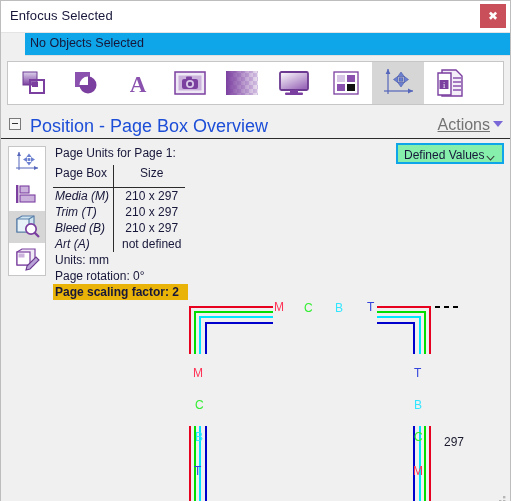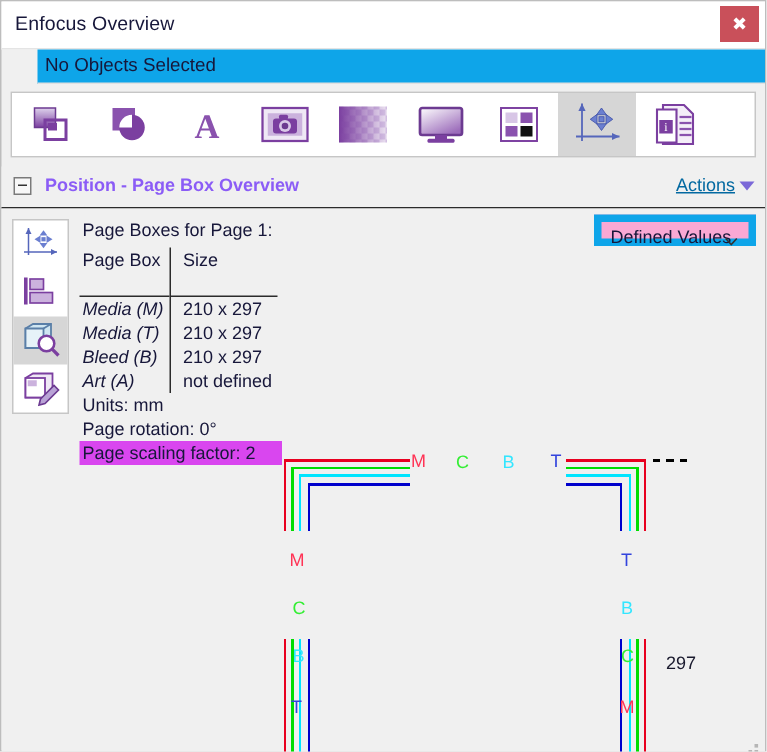--- a/index.html
+++ b/index.html
@@ -55,24 +55,24 @@
   .collapse-box{
     position:absolute;left:8px;top:7px;width:12px;height:12px;
     border:1px solid #7a7a7a;background:#f7f7f7;cursor:pointer;
     box-sizing:border-box;
   }
   .collapse-box:after{
     content:"";position:absolute;left:2px;top:4px;width:6px;height:1px;
     background:#333;
   }
   .sectionhdr .sec-title{
-    position:absolute;left:29px;top:5px;font-size:12px;color:#8b5cf6;font-weight:bold;
+    position:absolute;left:29px;top:5px;font-size:18px;color:#1d4ed8;
   }
   .actions{
-    position:absolute;right:20px;top:5px;font-size:12px;color:#0369a1;
+    position:absolute;right:20px;top:5px;font-size:16px;color:#737373;
     text-decoration:underline;cursor:pointer;
   }
   .actions-caret{
     position:absolute;right:7px;top:10px;width:0;height:0;
     border-left:5px solid transparent;border-right:5px solid transparent;
     border-top:6px solid #7b68d8;cursor:pointer;
   }
   
   .content{position:relative;height:370px;background:#f0f0f0;}
   
@@ -83,51 +83,51 @@
   .rbtn{
     height:32px;display:flex;align-items:center;justify-content:center;
     cursor:pointer;
   }
   .rbtn.selected{background:#d6d6d6;}
   
   .infopanel{position:absolute;left:52px;top:5px;width:135px;}
   .infopanel .caption{font-size:12px;color:#17173a;padding:2px 0 5px 2px;}
   table.pbtable{border-collapse:collapse;font-size:12px;color:#17173a;}
   table.pbtable td{padding:1px 4px 1px 2px;white-space:nowrap;}
-  table.pbtable td.c2{padding-left:8px;}
-  table.pbtable tr.hdr td{padding-bottom:17px;}
+  table.pbtable td.c2{padding-left:8px;text-align:center;}
+  table.pbtable tr.hdr td{padding-bottom:7px;}
   table.pbtable tr.hdr td.c1{border-right:1px solid #2b2b2b;}
   table.pbtable tr.row td.c1{border-right:1px solid #2b2b2b;font-style:italic;}
   table.pbtable tr.ruleline td{border-top:1px solid #2b2b2b;height:0;padding:0;font-size:0;line-height:0;}
   .plainline{font-size:12px;color:#17173a;padding:1px 4px 1px 2px;white-space:nowrap;}
-  .plainline.hl{background:#d946ef;}
+  .plainline.hl{background:#eab308;font-weight:bold;}
   
   .dropdown{
     position:absolute;right:6px;top:4px;width:108px;height:21px;
-    border:5px solid #0ea5e9;background:#f9a8d4;box-sizing:border-box;
+    border:2px solid #0ea5e9;background:#86efac;box-sizing:border-box;
     cursor:pointer;
   }
   .dropdown .dval{
     position:absolute;left:6px;top:3px;font-size:12px;color:#17173a;
   }
   .dropdown .dcaret{
     position:absolute;right:7px;top:7px;width:9px;height:9px;
   }
   
   .diagram{position:absolute;left:0;top:0;width:511px;height:370px;
            pointer-events:none;}
   .grip{position:absolute;right:3px;bottom:3px;width:12px;height:12px;}
 </style>
 </head>
 <body>
 
 <div class="window">
 
   <div class="titlebar">
-    <div class="title">Enfocus Overview</div>
+    <div class="title">Enfocus Selected</div>
     <div class="closebtn">✖</div>
   </div>
 
   <div class="statusstrip">
     <div class="st">No Objects Selected</div>
   </div>
 
   <div class="toolbar-wrap">
     <div class="toolbar">
 
@@ -317,37 +317,37 @@
             <path d="M4 7 l5 -3 h13 v13 l-5 3 H4 Z" fill="#efe8f5" stroke="#7b3fa0" stroke-width="1.2"></path>
             <rect x="4" y="7" width="13" height="13" fill="#ffffff" stroke="#7b3fa0" stroke-width="1.2"></rect>
             <rect x="5.5" y="8.5" width="6" height="4" fill="#cbb2dd"></rect>
             <path d="M14 21 l9 -9 l3 3 l-9 9 l-4 1 Z" fill="#b9a3d6" stroke="#6c3a91" stroke-width="1.1"></path>
           </svg>
         </span>
       </div>
     </div>
 
     <div class="infopanel">
-      <div class="caption">Page Boxes for Page 1:</div>
+      <div class="caption">Page Units for Page 1:</div>
       <table class="pbtable">
         <tbody>
             <tr class="hdr">
           <td class="c1">Page Box</td>
           <td class="c2">Size</td>
         </tr>
         <tr class="ruleline">
               <td></td>
               <td></td>
             </tr>
         <tr class="row">
           <td class="c1">Media (M)</td>
           <td class="c2">210 x 297</td>
         </tr>
         <tr class="row">
-          <td class="c1">Media (T)</td>
+          <td class="c1">Trim (T)</td>
           <td class="c2">210 x 297</td>
         </tr>
         <tr class="row">
           <td class="c1">Bleed (B)</td>
           <td class="c2">210 x 297</td>
         </tr>
         <tr class="row">
           <td class="c1">Art (A)</td>
           <td class="c2">not defined</td>
         </tr>

